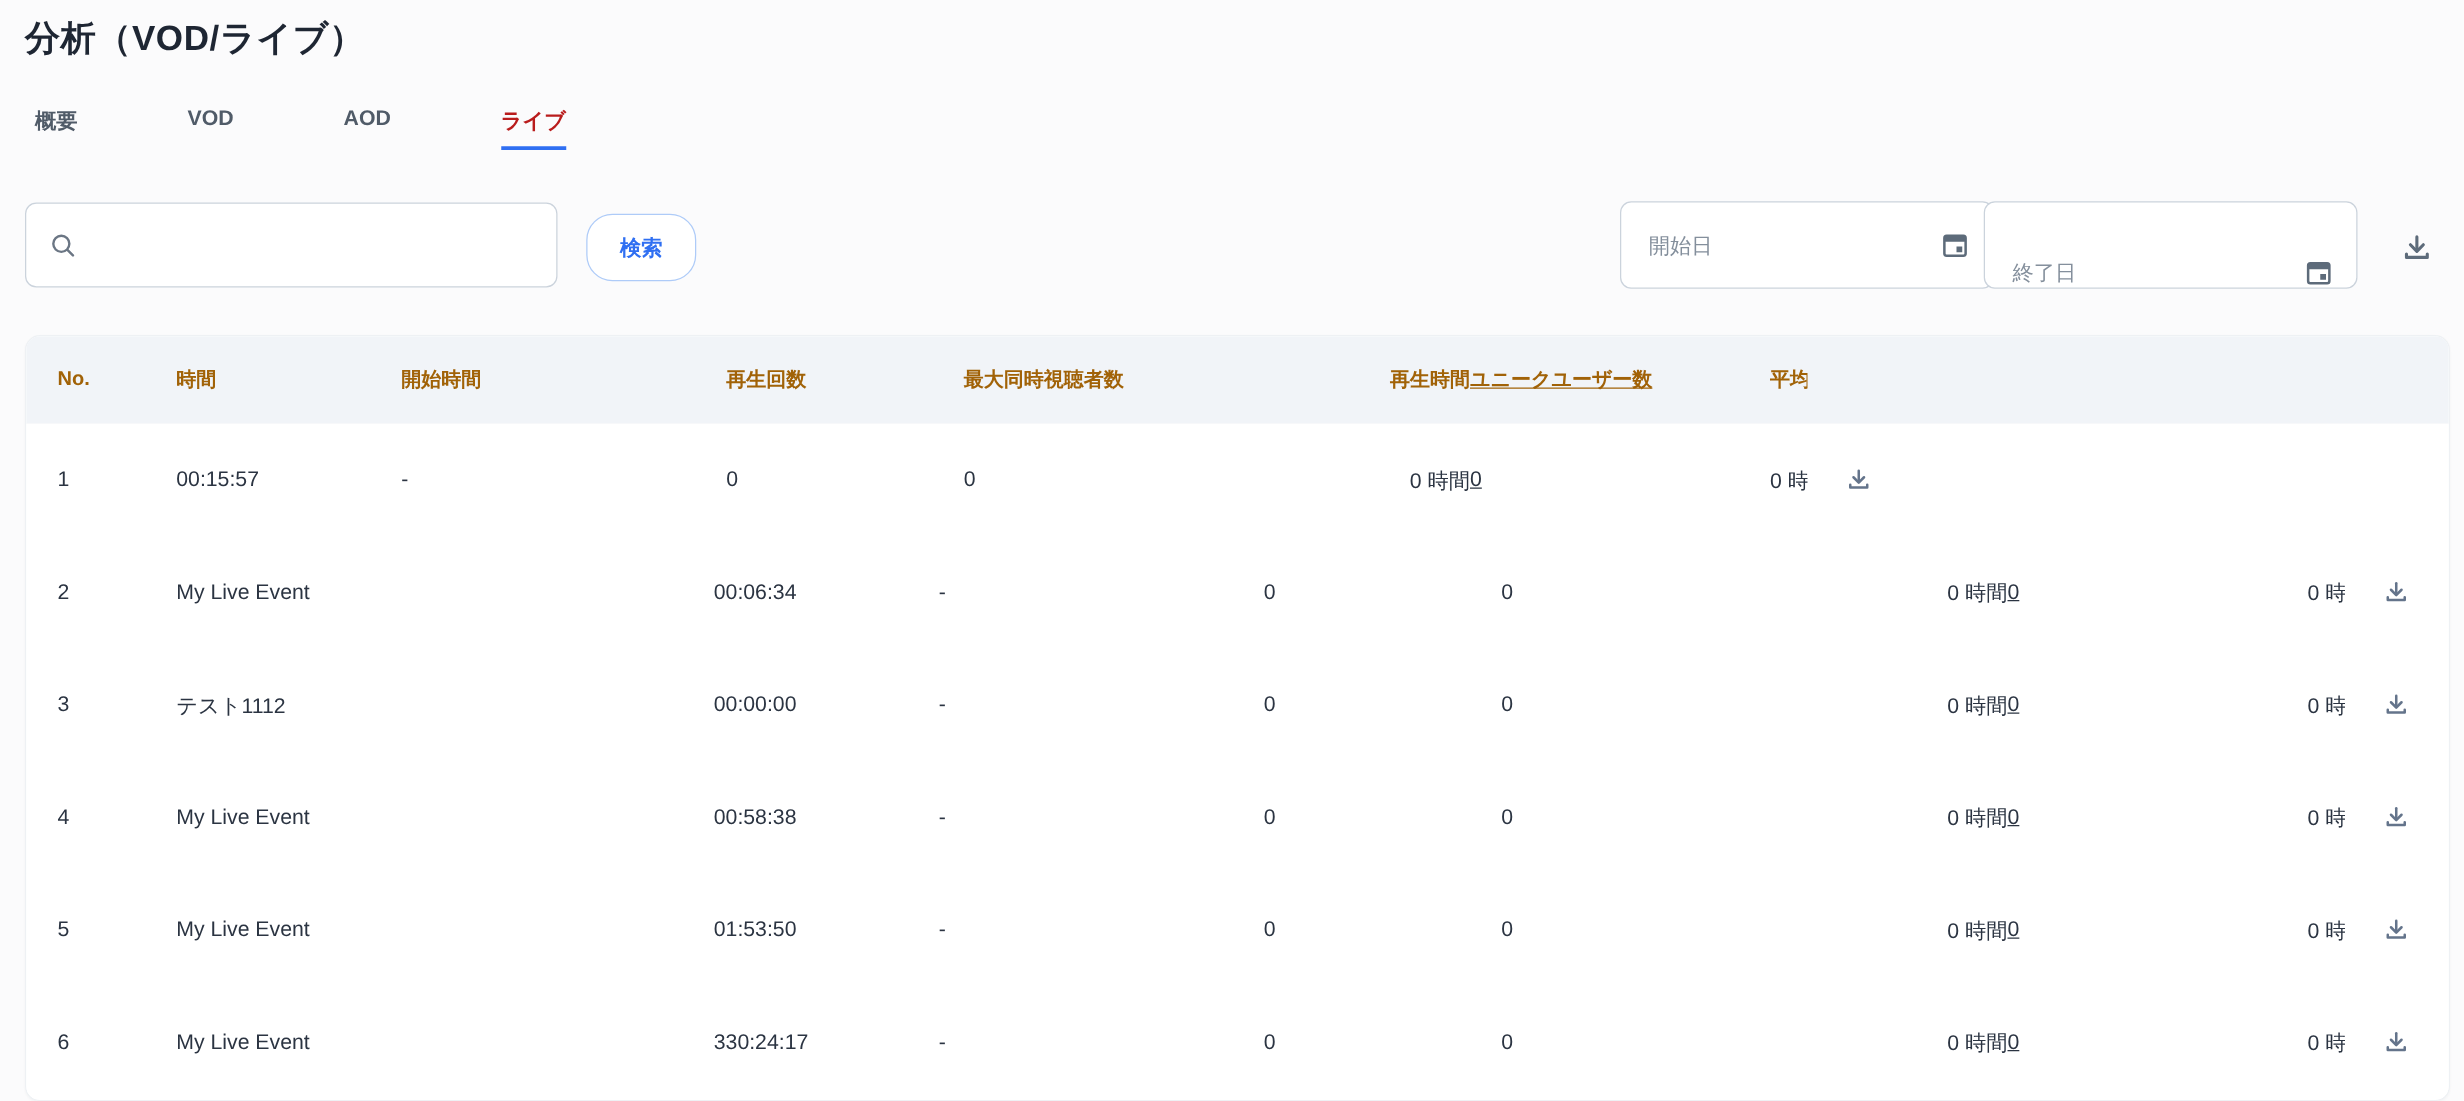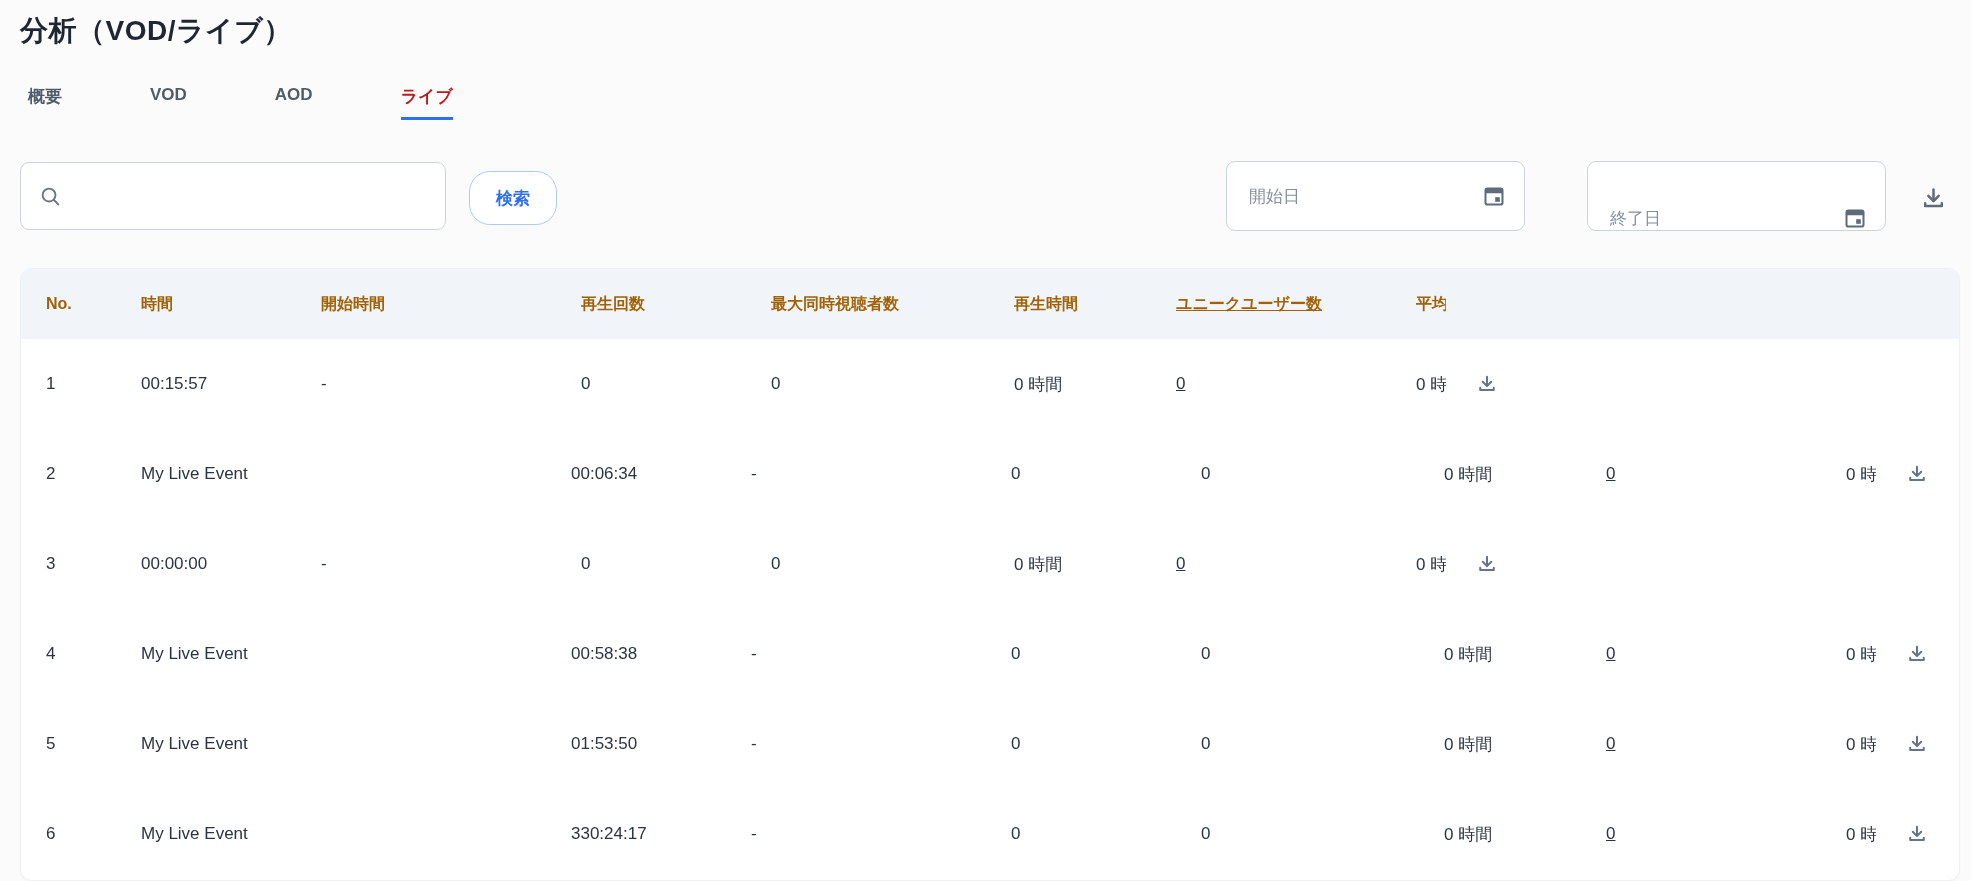--- a/index.html
+++ b/index.html
@@ -48,21 +48,21 @@
     background:#fff; border:1.5px solid #aecbf8; border-radius:21px;
     color:#2f6ff2; font-size:17px; font-weight:700;
     font-family:"Liberation Sans", sans-serif; cursor:pointer;
   }
 
   .date-field {
     position:absolute; top:161px; width:299px; height:70px;
     background:#fff; border:1px solid #cbd3dc; border-radius:9px;
     display:flex; align-items:center; padding:0 18px 0 22px;
   }
-  .date-field.start { left:1226px; }
+  .date-field.start { left:1296px; }
   .date-field.end   { left:1587px;align-items:flex-end; }
   .date-field .label { flex:1; font-size:17px; color:#848f9c; }
   .date-field .icon { color:#5d6b7a; display:flex; cursor:pointer; }
 
   .export-btn {
     position:absolute; left:1915px; top:180px; width:36px; height:36px;
     background:transparent; border:none; color:#5d6b7a; cursor:pointer;
     display:flex; align-items:center; justify-content:center;
   }
 
@@ -78,21 +78,21 @@
   .thead .cell { font-size:16px; font-weight:700; color:#a16207; }
   .tbody-row { height:90px; background:#fff; }
   .tbody-row .cell { font-size:17px; color:#2b3442; }
   .cell { white-space:nowrap; }
   .c-no    { width:95px; }
   .c-event { width:430px; }
   .c-dur   { width:180px; }
   .c-start { width:260px; }
   .c-plays { width:190px; }
   .c-max   { width:243px; }
-  .c-ptime { width:162px; }
+  .c-ptime { width:162px;text-align:right; }
   .c-uniq  { width:240px;text-decoration:underline; }
   .c-avg   { width:30px; overflow:hidden; }
   .c-dl    { flex:1; display:flex; }
   .row-dl-btn {
     margin-left:30px; background:transparent; border:none; padding:0;
     color:#64748b; cursor:pointer; display:flex; align-items:center;
   }
 </style>
 </head>
 <body>
@@ -201,20 +201,21 @@
               <path d="M12 4 v9.2" stroke="currentColor" stroke-width="2.2" stroke-linecap="round" fill="none"></path>
               <path d="M7.4 9.6 L12 14.3 L16.6 9.6" fill="none" stroke="currentColor" stroke-width="2.2" stroke-linecap="round" stroke-linejoin="round"></path>
               <path d="M4.6 16.2 v2.4 h14.8 v-2.4" fill="none" stroke="currentColor" stroke-width="2.2" stroke-linecap="round" stroke-linejoin="round"></path>
             </svg>
           </button>
         </div>
     </div>
 
     <div class="trow tbody-row">
       <div class="cell c-no">3</div>
+      <div class="cell c-event">テスト1112</div>
       <div class="cell c-dur">00:00:00</div>
       <div class="cell c-start">-</div>
       <div class="cell c-plays">0</div>
       <div class="cell c-max">0</div>
       <div class="cell c-ptime">0 時間</div>
       <div class="cell c-uniq">0</div>
       <div class="cell c-avg">0 時間</div>
       <div class="c-dl">
           <button class="row-dl-btn">
             <svg width="22" height="22" viewBox="0 0 24 24">

